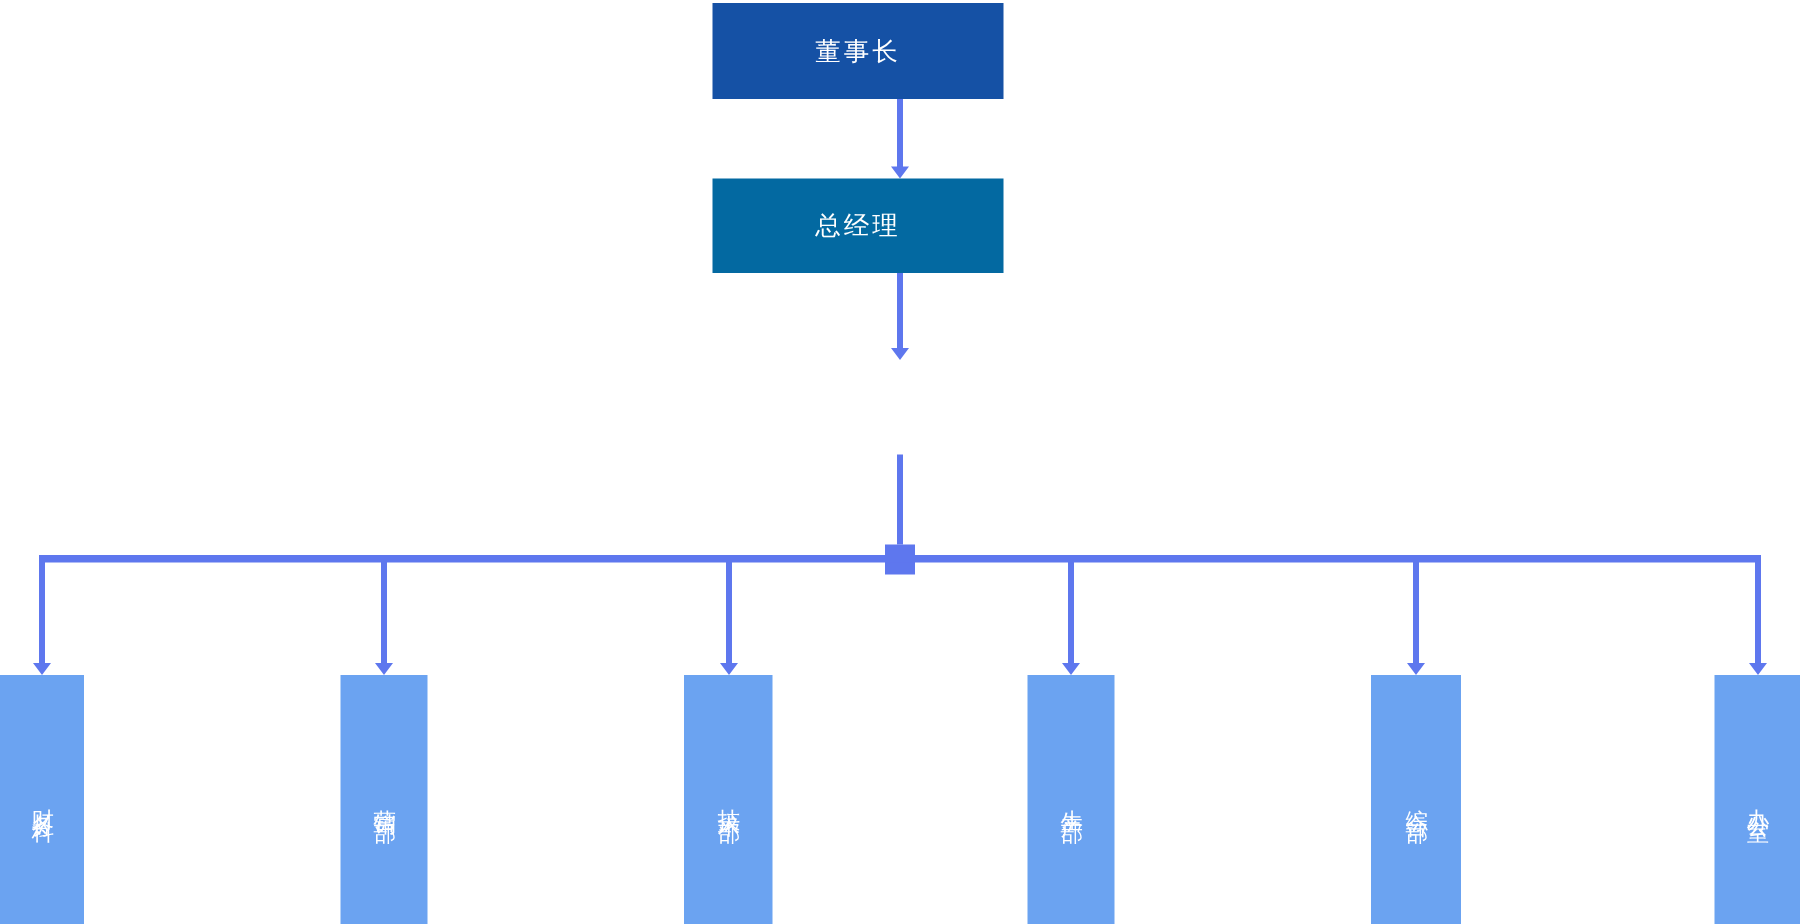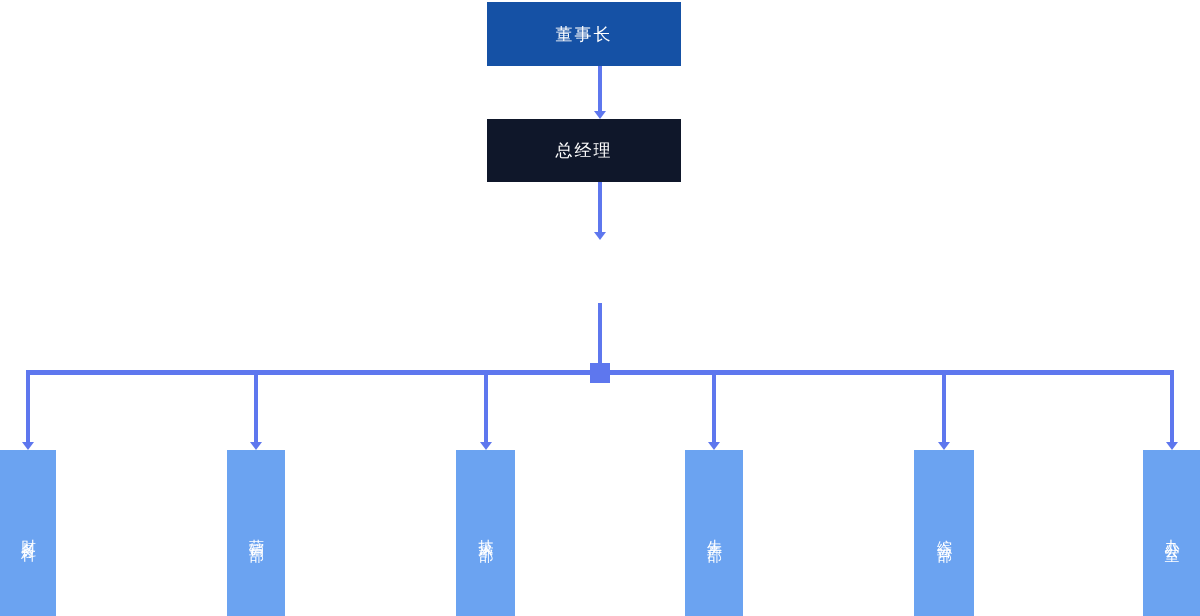--- a/index.html
+++ b/index.html
@@ -16,21 +16,21 @@
 
   
   .node {
     position: absolute;
     display: flex;
     align-items: center;
     justify-content: center;
     color: #ffffff;
   }
   .chain-node {
-    left: 487px;
+    left: 475px;
     width: 194px;
     font-size: 17px;
     font-weight: 500;
     letter-spacing: 2px;
   }
   .node-chairman { top: 2px;   height: 64px; background: #1551A5; }
   .node-gm       { top: 119px; height: 63px; background: #1065DC; }
   .node-dgm      { top: 240px; height: 63px; background: #4285E8; }
 
   
@@ -101,21 +101,21 @@
 
 <div class="canvas">
 
   <div class="node chain-node node-chairman" style="background-color: rgb(21, 81, 165);">
     <span>董事长</span>
   </div>
 
   <div class="conn vline conn-c1"></div>
   <div class="arrow arrow-c1"></div>
 
-  <div class="node chain-node node-gm" style="background-color: #0f172a;">
+  <div class="node chain-node node-gm" style="background-color: #0369a1;">
     <span>总经理</span>
   </div>
 
   <div class="conn vline conn-c2"></div>
   <div class="arrow arrow-c2"></div>
 
 
   <div class="conn vline conn-c3"></div>
   <div class="junction"></div>
   <div class="conn hline"></div>

